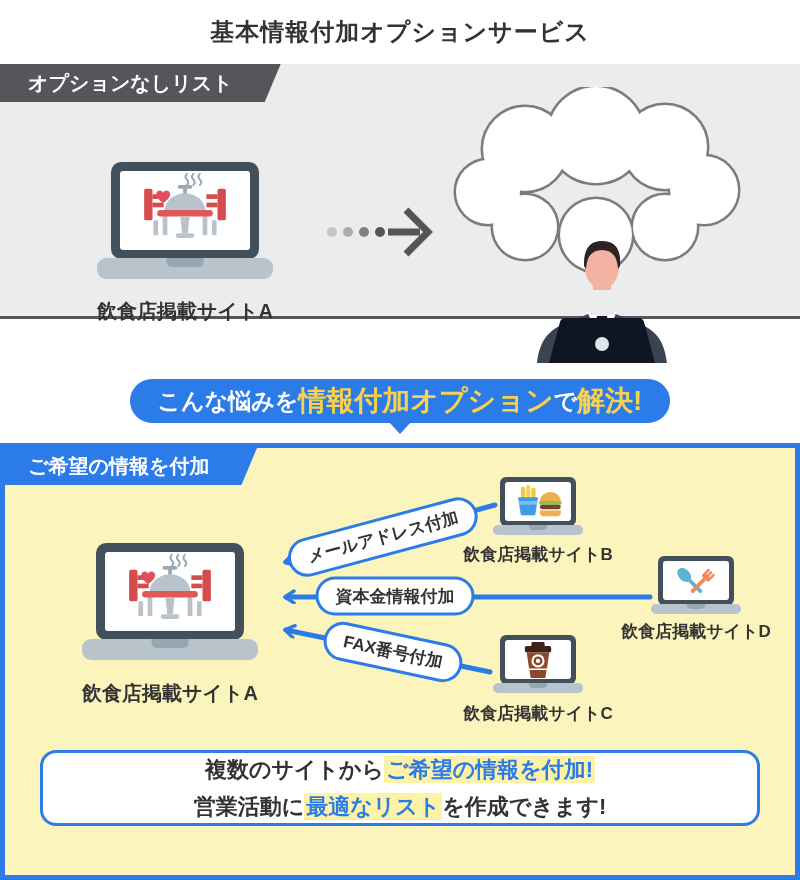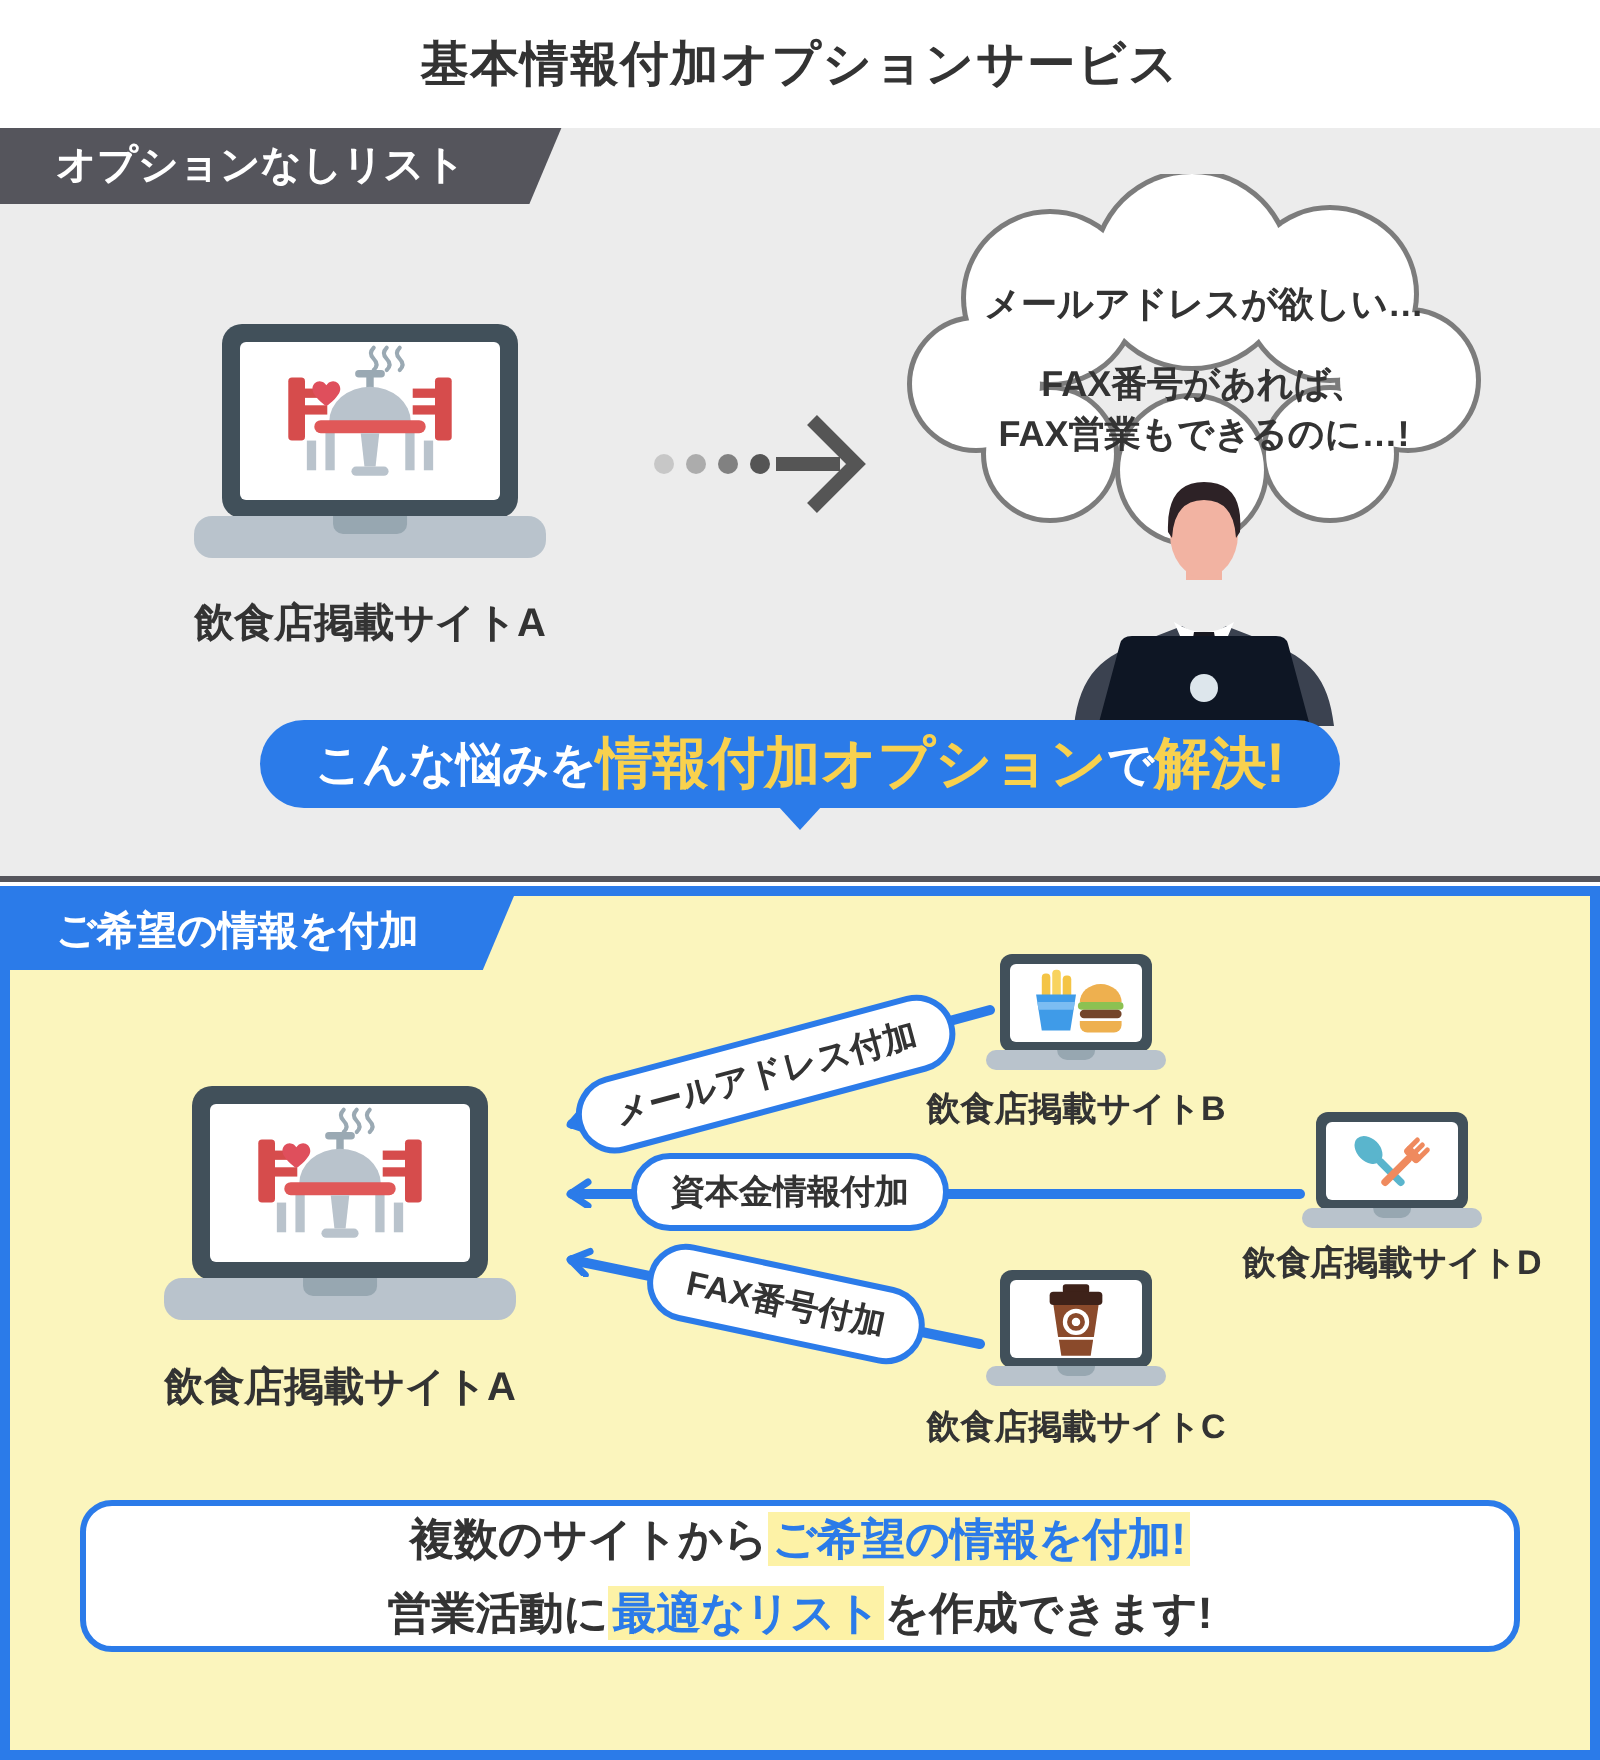--- a/index.html
+++ b/index.html
@@ -12,21 +12,21 @@
   .abs { position:absolute; }
 
   
   .title {
     position:absolute; top:16px; left:0; width:100%;
     text-align:center; font-size:24px; font-weight:800; color:#333; letter-spacing:1px;
   }
 
   
   .sec-gray {
-    position:absolute; left:0; top:64px; width:800px; height:377px;
+    position:absolute; left:0; top:64px; width:800px; height:255px;
     background:#ececec; border-bottom:3px solid #55555c;
   }
   .sec-yellow {
     position:absolute; left:0; top:443px; width:800px; height:437px;
     background:#fbf5bd; box-shadow: inset 0 0 0 5px #2b7be9;
   }
 
   
   .tag {
     position:absolute; left:0; height:38px; line-height:38px;
@@ -68,21 +68,21 @@
 
   
   .cloud-text {
     position:absolute; left:462px; top:76px; width:280px;
     text-align:center; font-weight:700; color:#333; font-size:18px; line-height:25px;
   }
   .cloud-text .gap { height:15px; }
 
   
   .banner {
-    position:absolute; left:130px; top:360px; width:540px; height:44px;
+    position:absolute; left:130px; top:379px; width:540px; height:44px;
     background:#2b7be9; border-radius:26px;
     display:flex; align-items:center; justify-content:center; white-space:nowrap;
   }
   .banner::after {
     content:""; position:absolute; left:50%; bottom:-11px; transform:translateX(-50%);
     width:0; height:0; border-left:11px solid transparent;
     border-right:11px solid transparent; border-top:12px solid #2b7be9;
   }
   .banner .b-white { color:#fff; font-size:23px; font-weight:800; }
   .banner .b-gold  { color:#f8d14e; font-size:28px; font-weight:800; }
@@ -183,26 +183,20 @@
         <circle cx="75" cy="62" r="42"></circle>
           <circle cx="146" cy="48" r="48"></circle>
           <circle cx="215" cy="60" r="42"></circle>
         <circle cx="38" cy="105" r="32"></circle>
           <circle cx="254" cy="103" r="34"></circle>
         <circle cx="75" cy="140" r="32"></circle>
           <circle cx="146" cy="148" r="36"></circle>
           <circle cx="215" cy="140" r="32"></circle>
       </g>
     </svg>
-    <div class="cloud-text">
-      <div>メールアドレスが欲しい…</div>
-      <div class="gap"></div>
-      <div>FAX番号があれば、</div>
-      <div>FAX営業もできるのに…!</div>
-    </div>
 
     <svg class="abs" style="left:523px; top:176px;" width="160" height="123" viewBox="0 0 160 123">
       <rect x="70" y="28" width="18" height="22" fill="#f2b3a2"></rect>
       <ellipse cx="79" cy="27" rx="17" ry="22" fill="#f2b3a2"></ellipse>
       <path d="M61,26 Q60,1 79,1 Q99,1 97,26 L95,29 Q94,10 79,10 Q64,10 63,29 Z" fill="#2d2226"></path>
       <path d="M14,123 C17,97 28,88 50,80 L68,73 L79,80 L90,73 L108,80 C130,88 141,97 144,123 Z" fill="#3b4250"></path>
       <path d="M64,71 L79,106 L94,71 Q79,81 64,71 Z" fill="#fff"></path>
       <path d="M74,76 L84,76 L86,88 L79,104 L72,88 Z" fill="#181820"></path>
       <path d="M26,123 L37,82 Q38,78 43,78 L115,78 Q120,78 121,82 L132,123 Z" fill="#0e1624"></path>
       <circle cx="79" cy="104" r="7" fill="#dde6ec"></circle>

